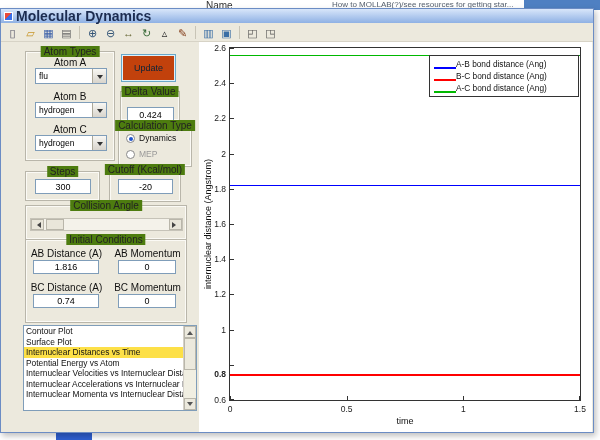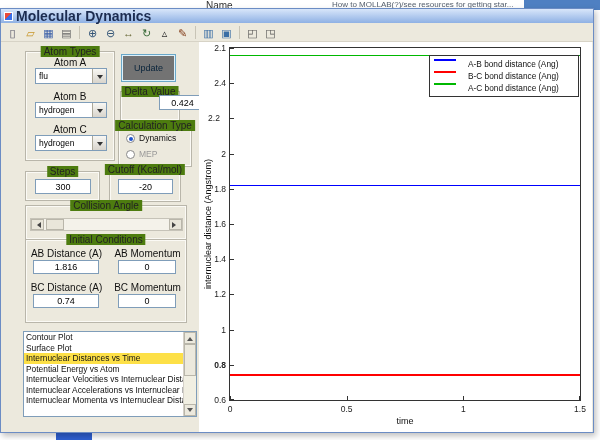--- a/index.html
+++ b/index.html
@@ -25,30 +25,30 @@
   
   .panel{position:absolute;border:1px solid #b9b6aa;box-shadow:inset 0 0 0 1px #fbfaf5;}
   .panel-title{position:absolute;top:-6px;left:50%;transform:translateX(-50%);background:#4d7c0f;font-size:10px;color:#222;padding:0 3px;white-space:nowrap;text-align:center;}
   .p-label{position:absolute;left:0;width:100%;text-align:center;font-size:10px;color:#111;white-space:nowrap;}
   .edit{position:absolute;background:#fff;border:1px solid #7f9db9;font-size:9px;text-align:center;color:#000;padding:0;}
   .combo{position:absolute;height:16px;background:#fff;border:1px solid #7f9db9;display:flex;align-items:center;cursor:default;}
   .combo-text{flex:1;font-size:8.5px;padding-left:3px;overflow:hidden;white-space:nowrap;}
   .combo-btn{width:14px;height:100%;background:linear-gradient(#f8f7f3,#d8d4cc);border-left:1px solid #aca899;display:flex;align-items:center;justify-content:center;}
   .tri-down{width:0;height:0;border:3px solid transparent;border-top:4px solid #333;margin-top:4px;}
 
-  .update-btn{position:absolute;left:120px;top:12px;width:55px;height:28px;background:#737373;border:1px solid #6aa7c8;box-shadow:inset 0 0 0 1px #dcf1fb;font-size:9px;color:#08233a;display:flex;align-items:center;justify-content:center;cursor:pointer;}
+  .update-btn{position:absolute;left:120px;top:12px;width:55px;height:28px;background:#c2410c;border:1px solid #6aa7c8;box-shadow:inset 0 0 0 1px #dcf1fb;font-size:9px;color:#08233a;display:flex;align-items:center;justify-content:center;cursor:pointer;}
 
   
   .p-atom-types{left:24px;top:9px;width:90px;height:110px;}
   .l-atom-a{top:5px;} .cmb-a{top:16px;left:9px;width:72px;gap:44px;}
   .l-atom-b{top:39px;} .cmb-b{top:50px;left:9px;width:72px;}
   .l-atom-c{top:72px;} .cmb-c{top:83px;left:9px;width:72px;}
 
   .p-delta{left:119px;top:49px;width:60px;height:30px;}
-  .delta-input{top:3px;left:6px;width:47px;height:15px;margin-left:32px;}
+  .delta-input{top:15px;left:6px;width:47px;height:15px;}
 
   .p-calc{left:117px;top:83px;width:74px;height:42px;}
   .radio-row{position:absolute;left:7px;display:flex;align-items:center;gap:4px;font-size:8.5px;color:#111;cursor:default;}
   .radio-row.r1{top:7px;} .radio-row.r2{top:23px;}
   .radio-row.disabled{color:#999;}
   .radio-circle{width:9px;height:9px;border-radius:50%;border:1px solid #888;background:#fff;position:relative;flex:0 0 auto;}
   .radio-circle.checked::after{content:"";position:absolute;left:2px;top:2px;width:4px;height:4px;border-radius:50%;background:#2255cc;}
 
   .p-steps{left:24px;top:129px;width:75px;height:30px;}
   .steps-input{top:7px;left:9px;width:56px;height:15px;}
@@ -64,21 +64,21 @@
   .slider-thumb{position:absolute;left:15px;top:0;width:18px;height:11px;background:#e9e6da;border:1px solid #b9b6aa;}
 
   .p-init{left:24px;top:197px;width:162px;height:84px;}
   .l-ab-d{top:8px;left:0;width:81px;} .l-ab-m{top:8px;left:81px;width:81px;}
   .ab-d-input{top:20px;left:7px;width:66px;height:14px;}
   .ab-m-input{top:20px;left:92px;width:58px;height:14px;}
   .l-bc-d{top:42px;left:0;width:81px;} .l-bc-m{top:42px;left:81px;width:81px;}
   .bc-d-input{top:54px;left:7px;width:66px;height:14px;}
   .bc-m-input{top:54px;left:92px;width:58px;height:14px;}
 
-  .listbox{position:absolute;left:22px;top:283px;width:174px;height:86px;background:#fff;border:1px solid #7f9db9;overflow:hidden;margin-top:6px;}
+  .listbox{position:absolute;left:22px;top:283px;width:174px;height:86px;background:#fff;border:1px solid #7f9db9;overflow:hidden;}
   .lb-items{position:absolute;left:0;top:0;right:13px;bottom:0;overflow:hidden;}
   .lb-item{font-size:8.4px;line-height:10.5px;white-space:nowrap;overflow:hidden;padding-left:2px;color:#111;cursor:default;}
   .lb-item.selected{background:#fde047;}
   .lb-scroll{position:absolute;right:0;top:0;width:13px;bottom:0;background:#f1efe2;border-left:1px solid #d4d0c8;}
   .sb-btn{position:absolute;left:0;width:12px;height:12px;background:#ece9dd;border:1px solid #b9b6aa;display:flex;align-items:center;justify-content:center;}
   .sb-up{top:0;} .sb-down{bottom:0;}
   .tri-up-s{width:0;height:0;border:3px solid transparent;border-bottom:4px solid #555;margin-bottom:2px;}
   .tri-down-s{width:0;height:0;border:3px solid transparent;border-top:4px solid #555;margin-top:2px;}
   .sb-thumb{position:absolute;left:0;top:12px;width:12px;height:32px;background:#ece9dd;border:1px solid #b9b6aa;}
 
@@ -86,21 +86,21 @@
   .figure{position:absolute;left:198px;top:0;width:393px;height:390px;background:#fff;}
   .axes{position:absolute;left:30px;top:5px;width:352px;height:354px;border:1px solid #333;background:#fff;}
   .plot-line{position:absolute;left:0;width:100%;height:1.5px;}
   .ytick-label{position:absolute;left:-28px;width:24px;text-align:right;font-size:8.5px;color:#222;}
   .ytick-mark{position:absolute;left:0;width:4px;height:1px;background:#333;}
   .xtick-label{position:absolute;width:30px;text-align:center;font-size:8.5px;color:#222;}
   .xtick-mark{position:absolute;bottom:0;width:1px;height:4px;background:#333;}
   .ylabel{position:absolute;left:2px;top:5px;height:354px;width:13px;writing-mode:vertical-rl;transform:rotate(180deg);display:flex;align-items:center;justify-content:center;font-size:9px;color:#111;white-space:nowrap;}
   .xlabel{position:absolute;left:30px;width:352px;top:374px;text-align:center;font-size:9px;color:#111;}
   .legend{position:absolute;left:230px;top:13px;width:150px;background:#fff;border:1px solid #333;padding:3px 4px;display:flex;flex-direction:column;justify-content:space-around;gap:2px;}
-  .legend-row{display:flex;align-items:flex-start;gap:12px;}
+  .legend-row{display:flex;align-items:flex-end;gap:0;}
   .legend-line{width:22px;height:2px;flex:0 0 auto;}
   .legend-text{font-size:8.3px;color:#111;white-space:nowrap;overflow:hidden;}
 </style>
 </head>
 <body>
 
 <div class="screen">
 
   <div class="bg-blue-top"></div>
   <span class="bg-name">Name</span>
@@ -233,39 +233,39 @@
               <span class="tri-down-s"></span>
             </div>
         </div>
       </div>
 
       <div class="figure">
         <div class="ylabel">internuclear distance (Angstrom)</div>
         <div class="axes">
             <div class="ytick-label" style="top: 347px;">0.6</div>
             <div class="ytick-mark" style="top: 351px;"></div>
-            <div class="ytick-label" style="top: 312px; font-weight: bold;">0.8</div>
+            <div class="ytick-label" style="top: 321px; font-weight: bold;">0.8</div>
             <div class="ytick-mark" style="top: 316.8px;"></div>
             <div class="ytick-label" style="top: 276.6px;">1</div>
             <div class="ytick-mark" style="top: 281.6px;"></div>
             <div class="ytick-label" style="top: 241.4px;">1.2</div>
             <div class="ytick-mark" style="top: 246.4px;"></div>
             <div class="ytick-label" style="top: 206.2px;">1.4</div>
             <div class="ytick-mark" style="top: 211.2px;"></div>
             <div class="ytick-label" style="top: 171px;">1.6</div>
             <div class="ytick-mark" style="top: 176px;"></div>
             <div class="ytick-label" style="top: 135.8px;">1.8</div>
             <div class="ytick-mark" style="top: 140.8px;"></div>
             <div class="ytick-label" style="top: 100.6px;">2</div>
             <div class="ytick-mark" style="top: 105.6px;"></div>
-            <div class="ytick-label" style="top: 65.4px; text-align: center;">2.2</div>
+            <div class="ytick-label" style="top: 65.4px;">2.2</div>
             <div class="ytick-mark" style="top: 70.4px;"></div>
             <div class="ytick-label" style="top: 30.2px;">2.4</div>
             <div class="ytick-mark" style="top: 35.2px;"></div>
-            <div class="ytick-label" style="top: -5px;">2.1</div>
+            <div class="ytick-label" style="top: -5px;">2.6</div>
             <div class="ytick-mark" style="top: 0px;"></div>
             <div class="xtick-label" style="left: -15px; top: 356px;">0</div>
             <div class="xtick-mark" style="left: 0px;"></div>
             <div class="xtick-label" style="left: 101.667px; top: 356px;">0.5</div>
             <div class="xtick-mark" style="left: 116.667px;"></div>
             <div class="xtick-label" style="left: 218.333px; top: 356px;">1</div>
             <div class="xtick-mark" style="left: 233.333px;"></div>
             <div class="xtick-label" style="left: 335px; top: 356px;">1.5</div>
             <div class="xtick-mark" style="left: 349px;"></div>
             <div class="plot-line" style="top: 136.984px; background: rgb(0, 0, 255);"></div>

